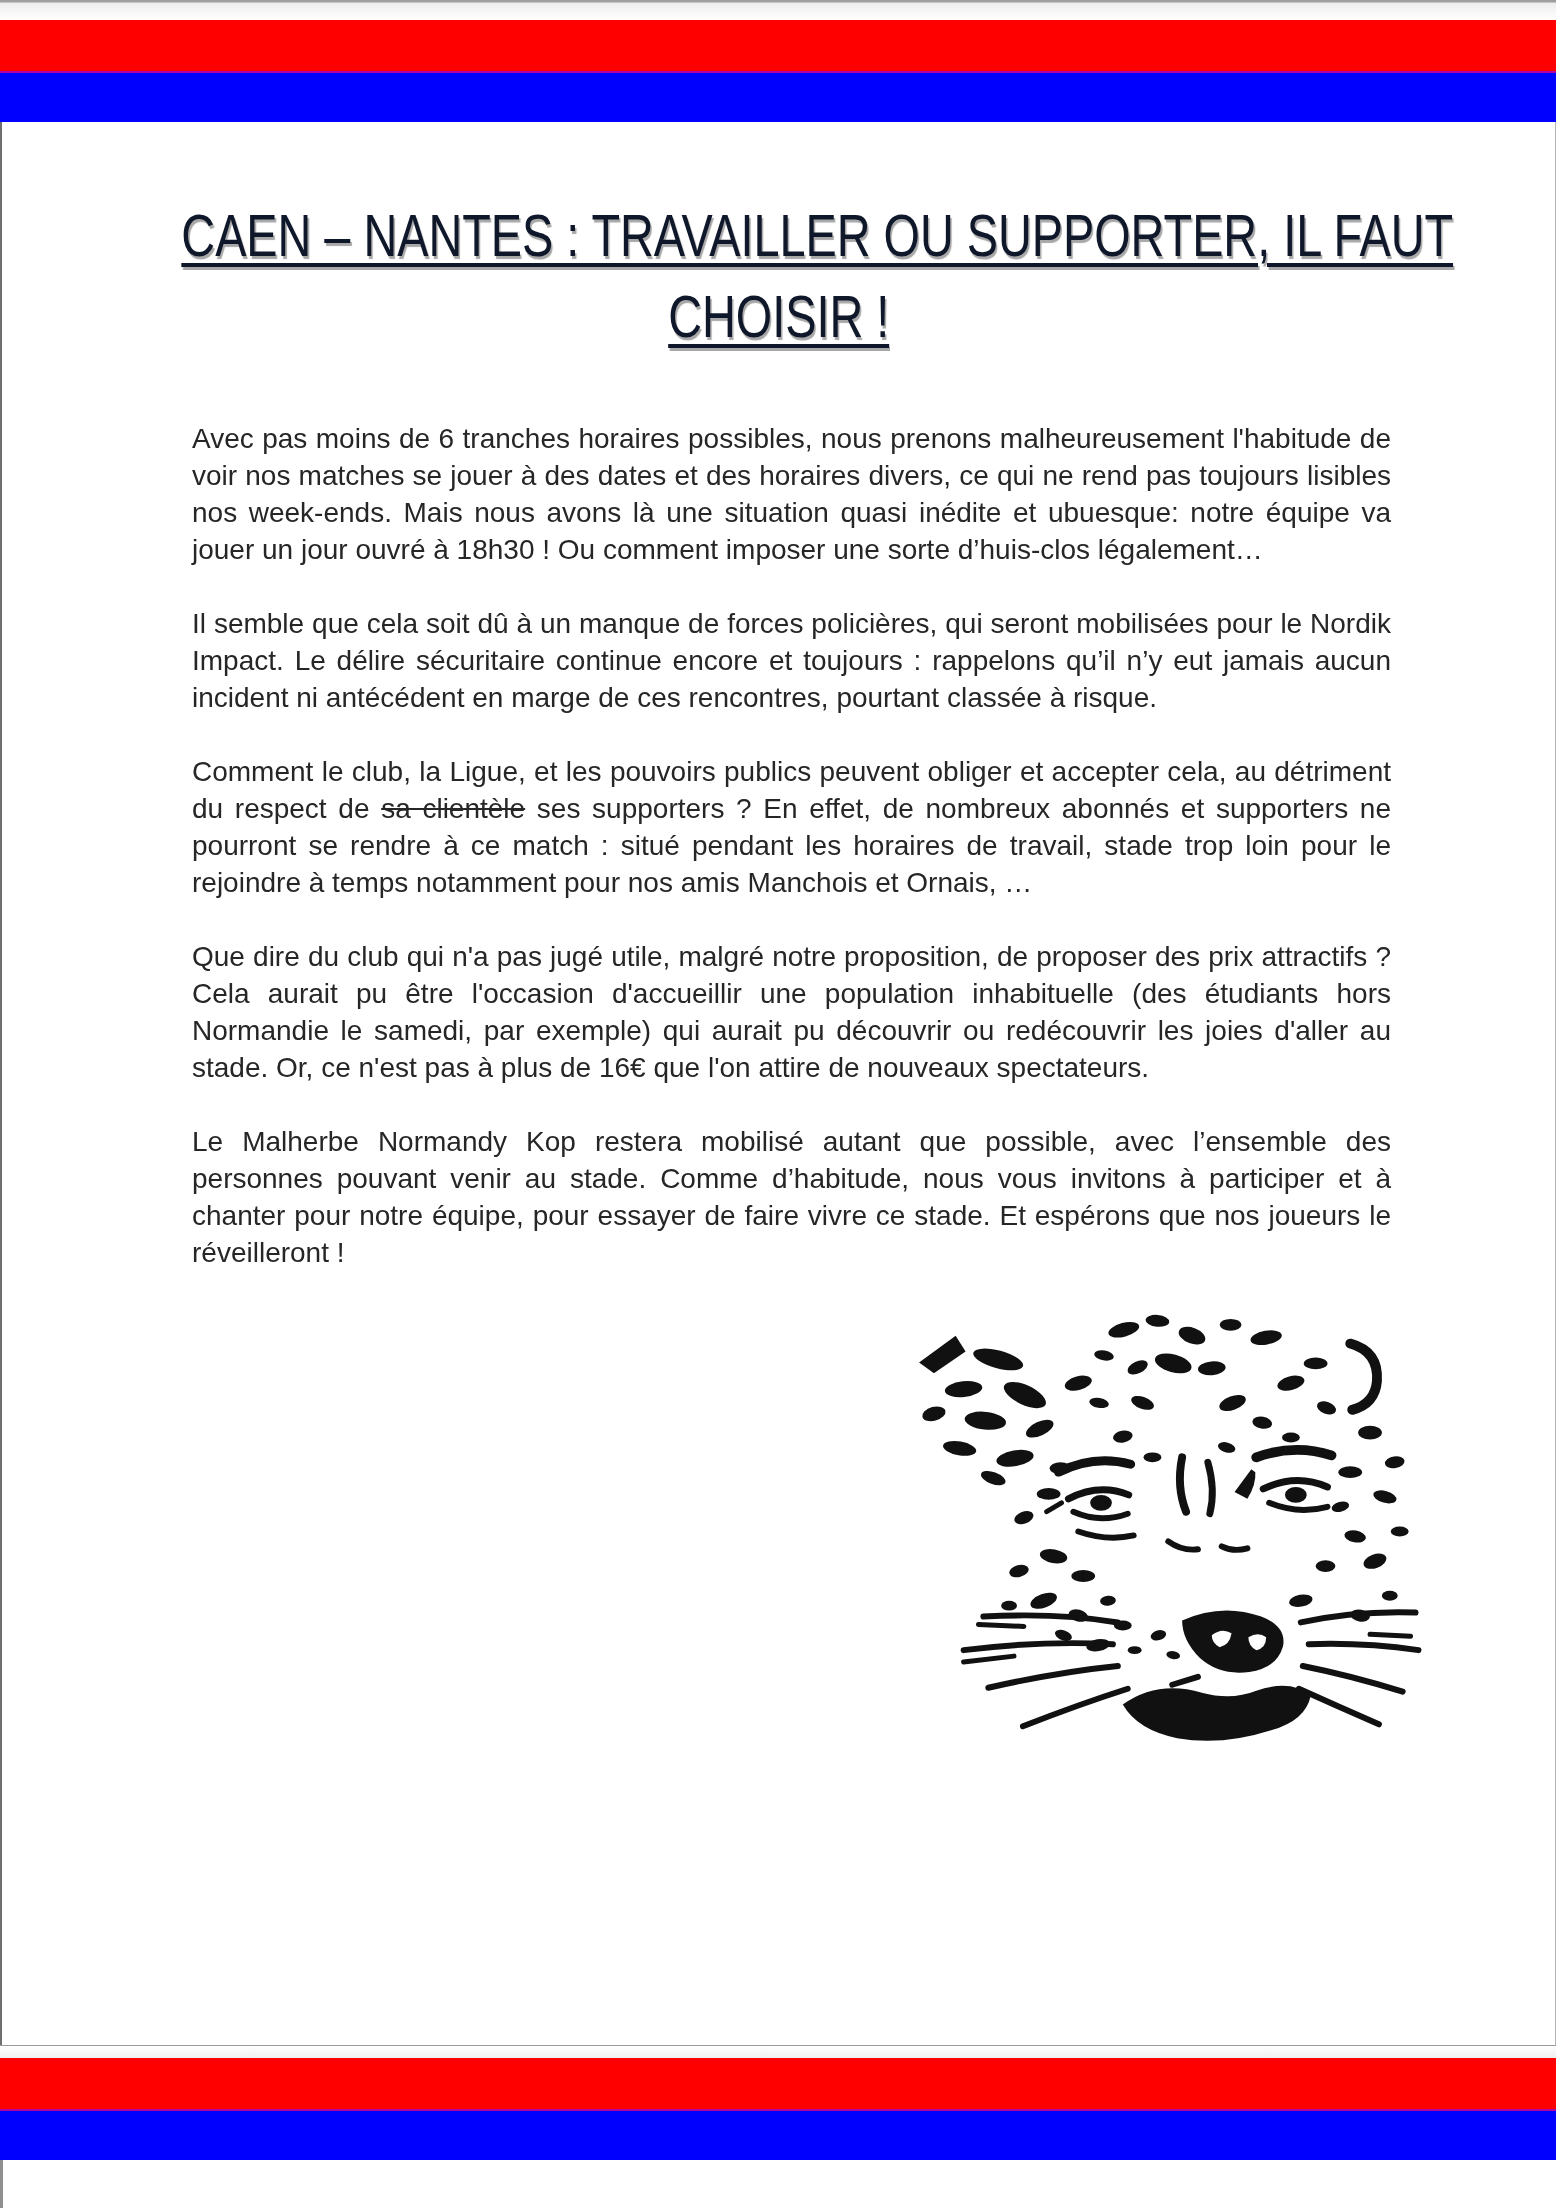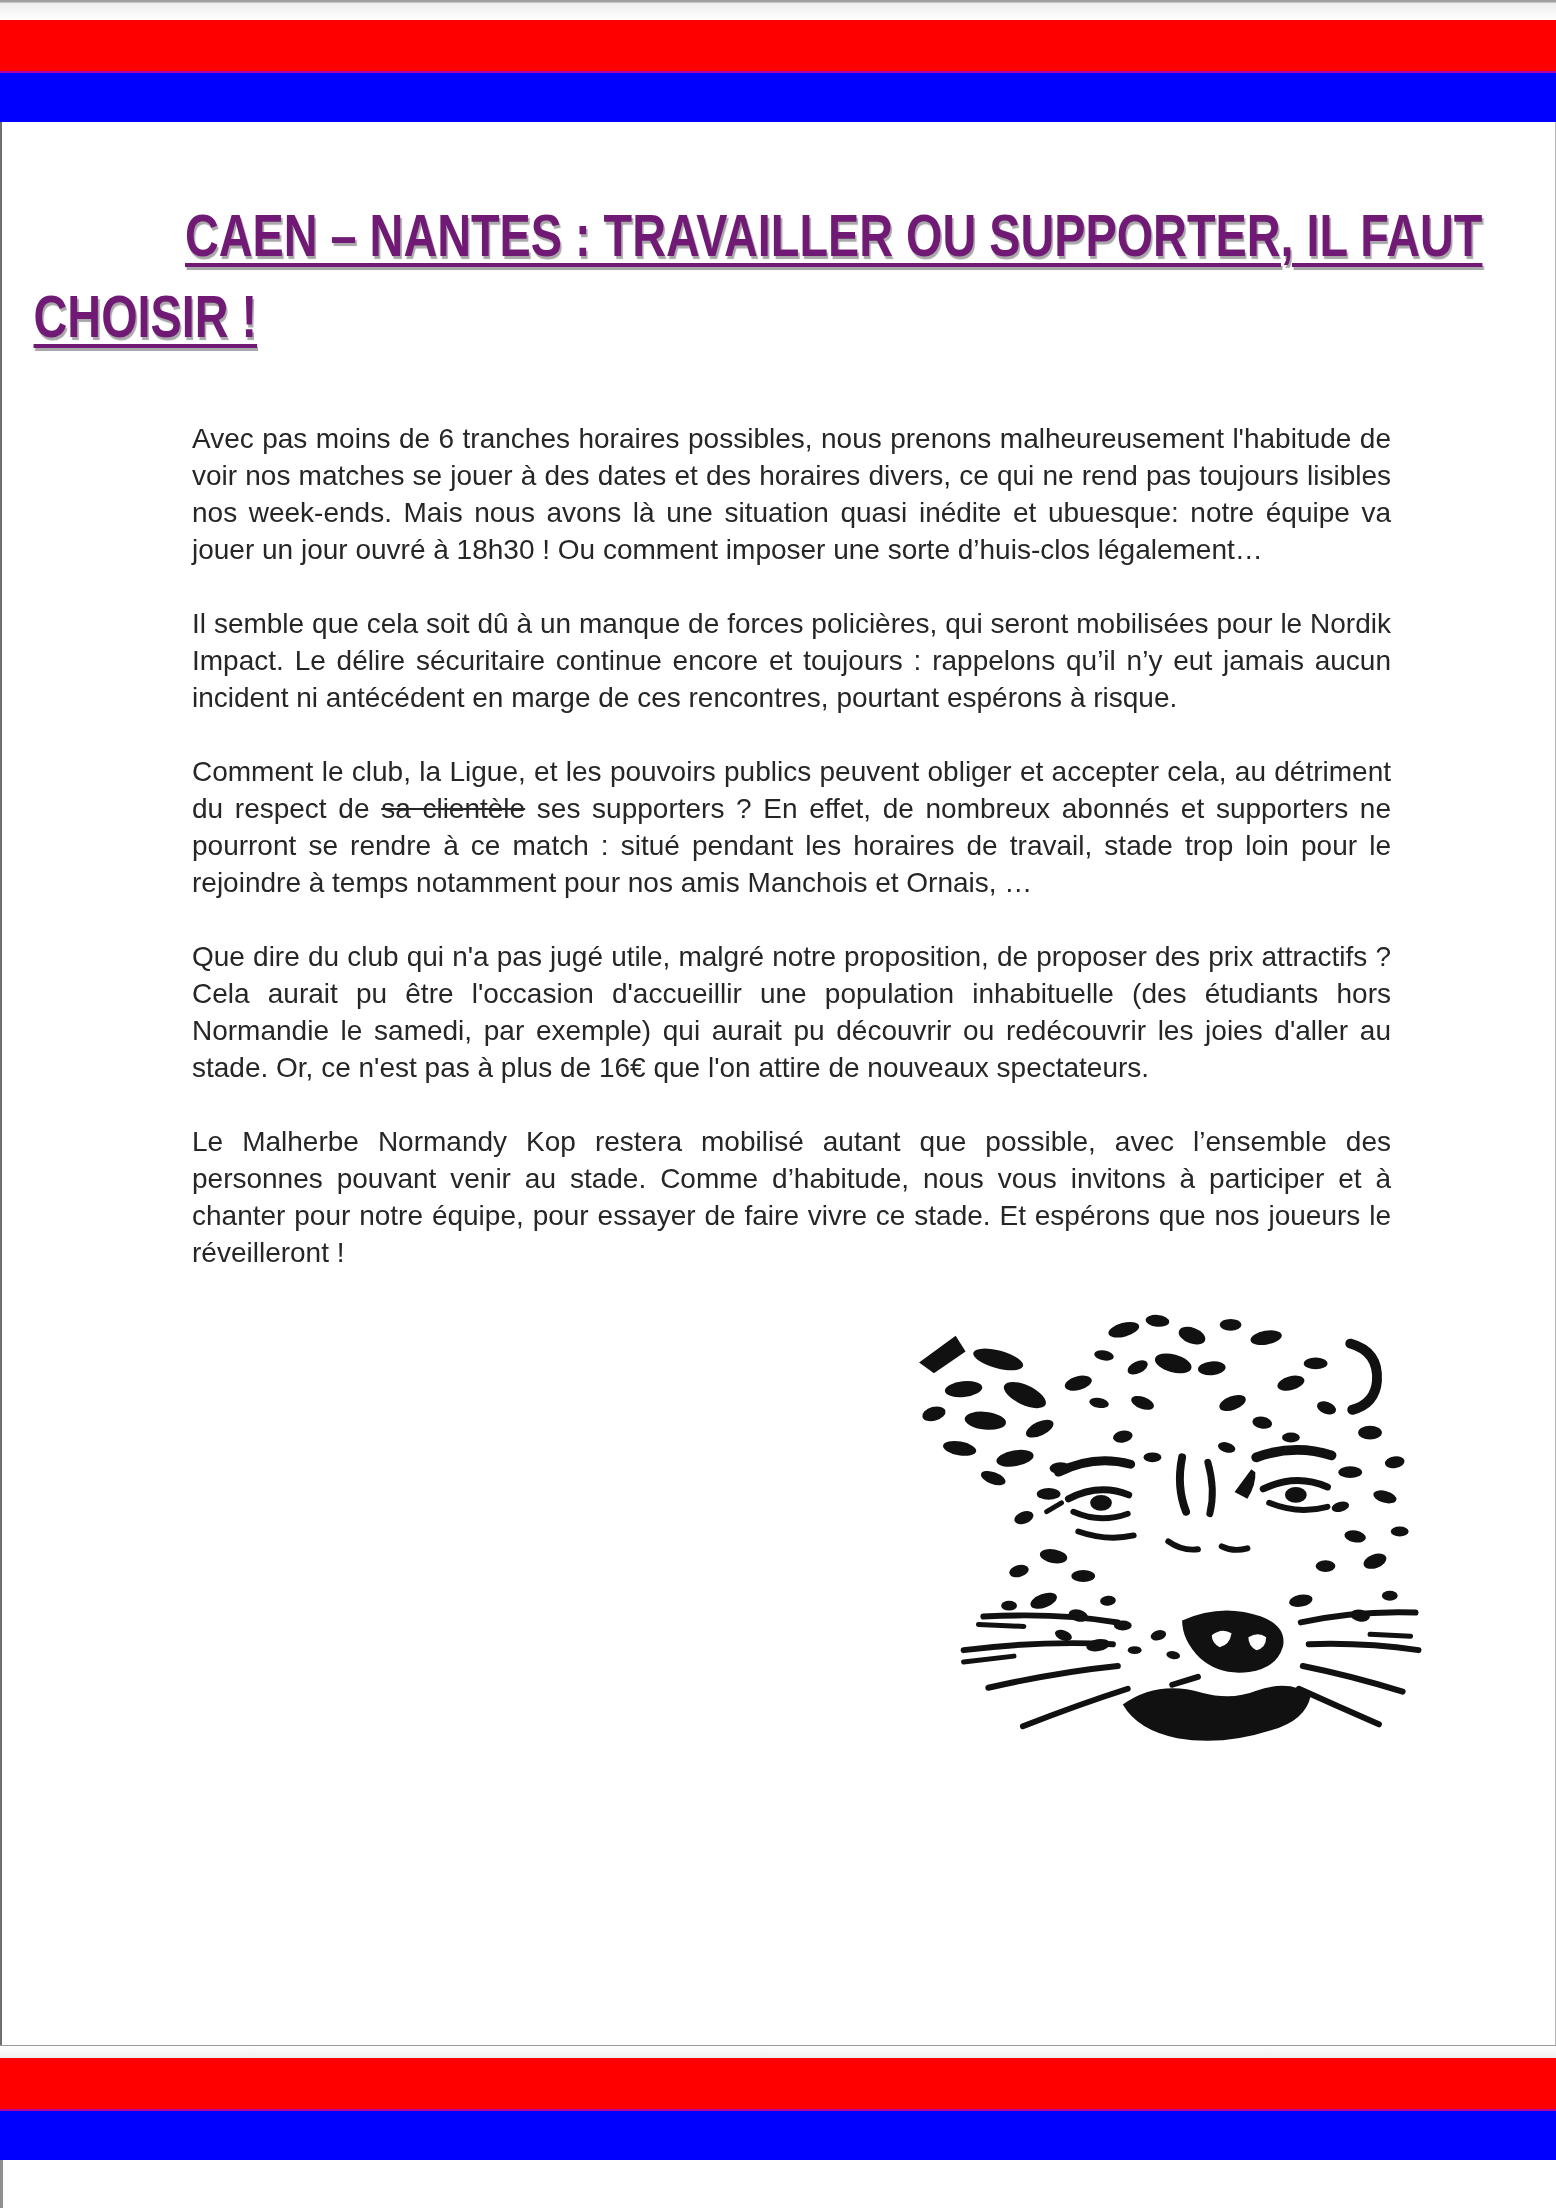--- a/index.html
+++ b/index.html
@@ -12,21 +12,21 @@
   .band-blue{height:49px;background:#0000fe;}
   .band-gap-bottom{height:12px;background:linear-gradient(to bottom,#ffffff,#f0f0f0);border-top:1px solid #9a9a9a;}
   .band-bottom-white{height:48px;background:#ffffff;border-left:3px solid #8f8f8f;}
 
   
   .page-content{
     height:1923px;background:#ffffff;overflow:hidden;box-sizing:border-box;
     border-left:2px solid #6f6f6f;border-right:1px solid #b5b5b5;
   }
 
-  .doc-title{margin:78px 0 0 0;line-height:72px;font-weight:bold;color:#701a75;}
+  .doc-title{margin:78px 0 0 0;text-align:center;line-height:72px;font-weight:normal;color:#0f172a;}
   .doc-title .title-line{
     display:inline-block;white-space:nowrap;
     font-size:60px;letter-spacing:0;
     transform:scaleX(0.78);transform-origin:center center;
     text-decoration:underline;text-decoration-thickness:4px;text-underline-offset:7px;
     text-shadow:2px 3px 1px #a8a8a8;
   }
 
   .doc-body{margin:58px 164px 0 190px;}
   .doc-body p{
@@ -55,21 +55,21 @@
 
 <div class="page-content">
 
   <h1 class="doc-title">
     <span class="title-line">CAEN – NANTES : TRAVAILLER OU SUPPORTER, IL FAUT</span><br>
     <span class="title-line">CHOISIR !</span>
   </h1>
 
   <div class="doc-body">
     <p>Avec pas moins de 6 tranches horaires possibles, nous prenons malheureusement l'habitude de voir nos matches se jouer à des dates et des horaires divers, ce qui ne rend pas toujours lisibles nos week-ends. Mais nous avons là une situation quasi inédite et ubuesque: notre équipe va jouer un jour ouvré à 18h30 ! Ou comment imposer une sorte d’huis-clos légalement…</p>
-    <p>Il semble que cela soit dû à un manque de forces policières, qui seront mobilisées pour le Nordik Impact. Le délire sécuritaire continue encore et toujours : rappelons qu’il n’y eut jamais aucun incident ni antécédent en marge de ces rencontres, pourtant espérons à risque.</p>
+    <p>Il semble que cela soit dû à un manque de forces policières, qui seront mobilisées pour le Nordik Impact. Le délire sécuritaire continue encore et toujours : rappelons qu’il n’y eut jamais aucun incident ni antécédent en marge de ces rencontres, pourtant classée à risque.</p>
     <p><span>Comment le club, la Ligue, et les pouvoirs publics peuvent obliger et accepter cela, au détriment du respect de </span><span class="strike">sa clientèle</span><span> ses supporters ? En effet, de nombreux abonnés et supporters ne pourront se rendre à ce match : situé pendant les horaires de travail, stade trop loin pour le rejoindre à temps notamment pour nos amis Manchois et Ornais, …</span></p>
     <p>Que dire du club qui n'a pas jugé utile, malgré notre proposition, de proposer des prix attractifs ? Cela aurait pu être l'occasion d'accueillir une population inhabituelle (des étudiants hors Normandie le samedi, par exemple) qui aurait pu découvrir ou redécouvrir les joies d'aller au stade. Or, ce n'est pas à plus de 16€ que l'on attire de nouveaux spectateurs.</p>
     <p>Le Malherbe Normandy Kop restera mobilisé autant que possible, avec l’ensemble des personnes pouvant venir au stade. Comme d’habitude, nous vous invitons à participer et à chanter pour notre équipe, pour essayer de faire vivre ce stade. Et espérons que nos joueurs le réveilleront !</p>
   </div>
 
 
   <div class="figure-wrap">
     <svg viewBox="0 0 555 450" xmlns="http://www.w3.org/2000/svg">
       <g fill="#111111">
 

